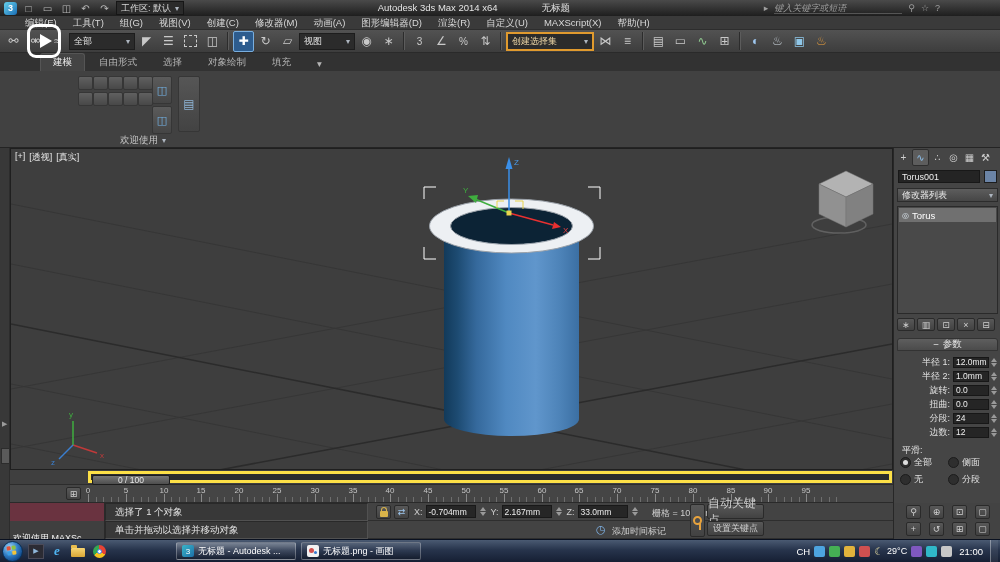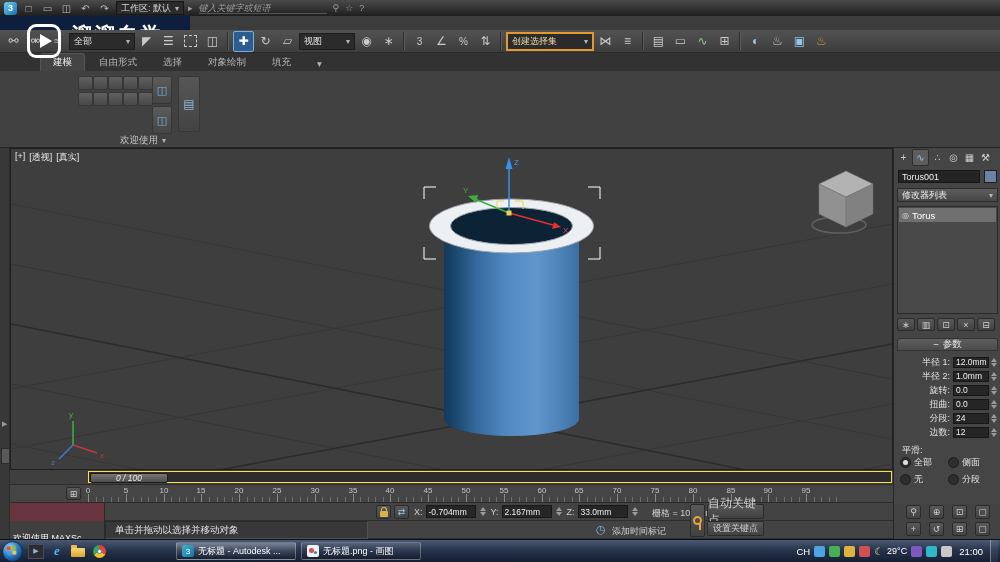--- a/index.html
+++ b/index.html
@@ -75,21 +75,21 @@
           display:flex;align-items:center;padding:0 2px;box-sizing:border-box;}
   .spin{display:flex;flex-direction:column;justify-content:center;gap:1px;width:9px;align-items:center;}
   .sp-up{width:0;height:0;border-left:3px solid transparent;border-right:3px solid transparent;border-bottom:4px solid #9a9a9a;}
   .sp-dn{width:0;height:0;border-left:3px solid transparent;border-right:3px solid transparent;border-top:4px solid #9a9a9a;}
   .rad{width:9px;height:9px;border-radius:50%;background:#2e2e2e;border:1px solid #1c1c1c;position:relative;flex:none;}
   .rad.sel::after{content:"";position:absolute;inset:2px;border-radius:50%;background:#dedede;}
   .radlbl{font-size:9px;color:#e0e0e0;}
 
   
   #timeslider{left:10px;top:470px;width:883px;height:15px;background:#3f3f3f;border-bottom:1px solid #2c2c2c;box-sizing:border-box;}
-  .ttrack{position:absolute;left:78px;top:1px;width:804px;height:12px;background:#2d2d2d;border:1px solid #fde047;box-sizing:border-box;font-style:italic;}
+  .ttrack{position:absolute;left:78px;top:1px;width:804px;height:12px;background:#2d2d2d;border:3px solid #fde047;box-sizing:border-box;}
   .thandle{position:absolute;left:1px;top:1px;width:76px;height:8px;background:linear-gradient(#767676,#4e4e4e);
            border:1px solid #1d1d1d;border-radius:2px;color:#e8e8e8;font-size:8.5px;display:flex;align-items:center;justify-content:center;}
   #ruler{left:10px;top:485px;width:883px;height:18px;background:#454545;border-bottom:1px solid #2a2a2a;box-sizing:border-box;}
   .ticklbl{position:absolute;top:1px;width:20px;text-align:center;font-size:8px;color:#c4c4c4;}
   .tickmarks{position:absolute;left:78px;top:12px;width:756px;height:5px;
              background:repeating-linear-gradient(90deg,#6e6e6e 0 1px,transparent 1px 7.56px);}
   .tickmarks5{position:absolute;left:78px;top:9px;width:756px;height:8px;
               background:repeating-linear-gradient(90deg,#8a8a8a 0 1px,transparent 1px 37.8px);}
   #statusrow1,#statusrow2{left:10px;width:883px;height:18px;background:#434343;box-sizing:border-box;border-bottom:1px solid #2e2e2e;}
   #statusrow1{top:503px;} #statusrow2{top:521px;}
@@ -152,29 +152,47 @@
     <span class="applogo">3</span>
     <span class="qbtn">□</span>
     <span class="qbtn">▭</span>
     <span class="qbtn">◫</span>
     <span class="qbtn">↶</span>
     <span class="qbtn">↷</span>
     <div class="wsbox">
       <span>工作区: 默认</span>
       <span class="caret">▾</span>
     </div>
+    <div id="titlecenter">
+      <span>Autodesk 3ds Max  2014 x64</span>
+      <span>无标题</span>
+    </div>
     <div class="infocenter">
       <span>▸</span>
       <span class="searchfield">键入关键字或短语</span>
       <span>⚲</span>
       <span>☆</span>
       <span>?</span>
     </div>
   </div>
 
+  <div id="menubar" class="abs">
+    <span class="menuitem">编辑(E)</span>
+    <span class="menuitem">工具(T)</span>
+    <span class="menuitem">组(G)</span>
+    <span class="menuitem">视图(V)</span>
+    <span class="menuitem">创建(C)</span>
+    <span class="menuitem">修改器(M)</span>
+    <span class="menuitem">动画(A)</span>
+    <span class="menuitem">图形编辑器(D)</span>
+    <span class="menuitem">渲染(R)</span>
+    <span class="menuitem">自定义(U)</span>
+    <span class="menuitem">MAXScript(X)</span>
+    <span class="menuitem">帮助(H)</span>
+  </div>
 
   <div id="toolbar" class="abs">
     <span class="tbtn">⚯</span>
     <span class="tbtn">⚮</span>
     <span class="tbtn">≈</span>
     <div class="ddbox" style="width:56px;">
       <span>全部</span>
       <span class="caret">▾</span>
     </div>
     <span class="tbtn">◤</span>
@@ -469,20 +487,23 @@
     <span class="ticklbl" style="left:635px;">75</span>
     <span class="ticklbl" style="left:673px;">80</span>
     <span class="ticklbl" style="left:711px;">85</span>
     <span class="ticklbl" style="left:748px;">90</span>
     <span class="ticklbl" style="left:786px;">95</span>
     <span class="ticklbl" style="left:827px;margin-top:28px;">100</span>
   </div>
 
   <div id="statusrow1" class="abs">
     <div class="abs" style="left:0;top:0;width:95px;height:18px;background:#6a3340;border-right:1px solid #2a2a2a;box-sizing:border-box;"></div>
+    <div class="sunken abs" style="left:95px;top:0;width:263px;height:18px;">
+      <span>选择了 1 个对象</span>
+    </div>
     <span class="sbtn abs" style="left:366px;top:2px;width:15px;height:14px;">
         <span class="padlock"></span>
       </span>
     <span class="sbtn abs" style="left:384px;top:2px;width:15px;height:14px;color:#9ec7ef;">⇄</span>
     <div class="row abs" style="left:404px;top:2px;gap:3px;">
       <span class="clabel">X:</span>
       <span class="cfield">-0.704mm</span>
       <span class="spin">
           <span class="sp-up"></span>
           <span class="sp-dn"></span>

